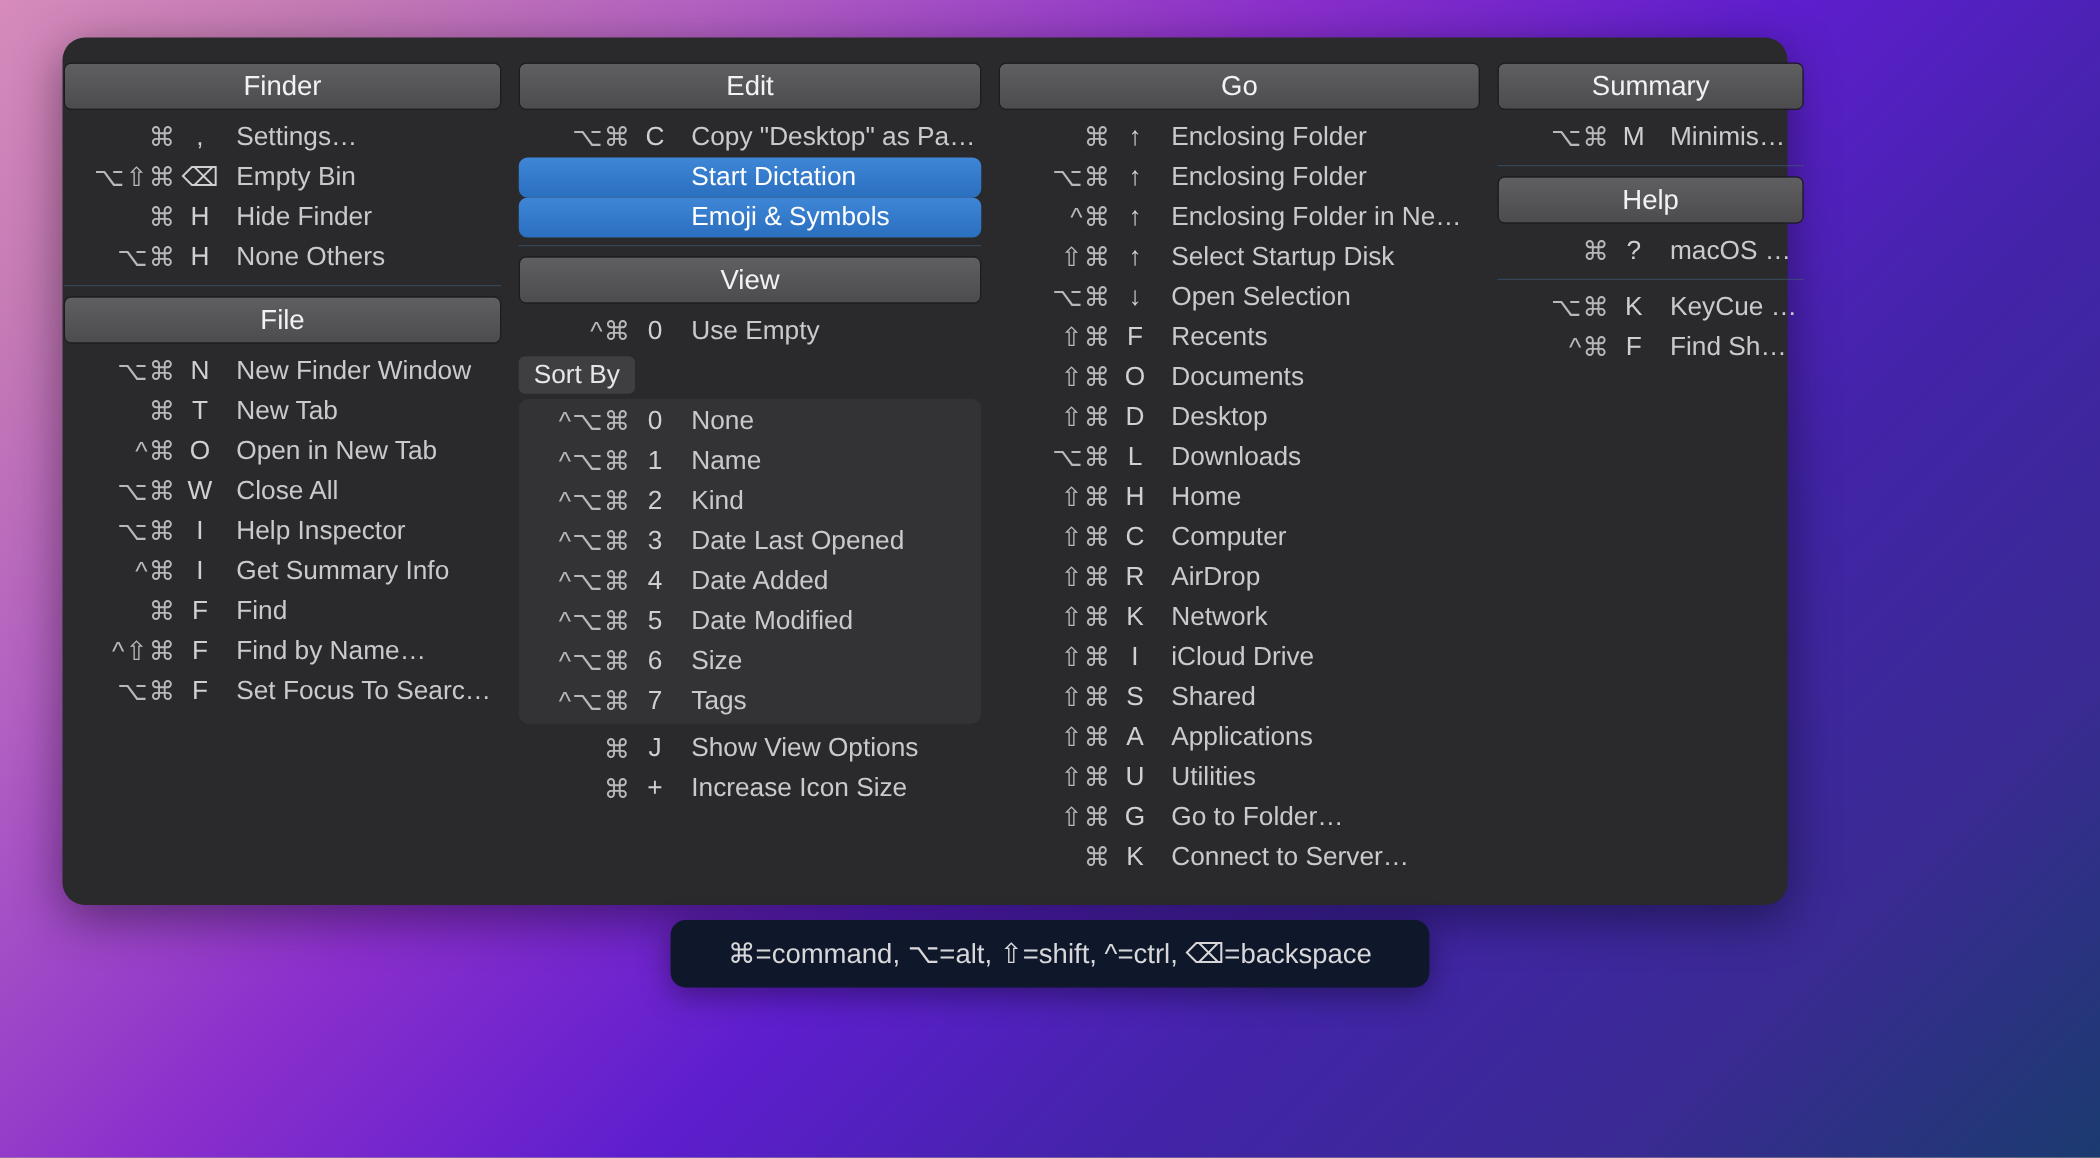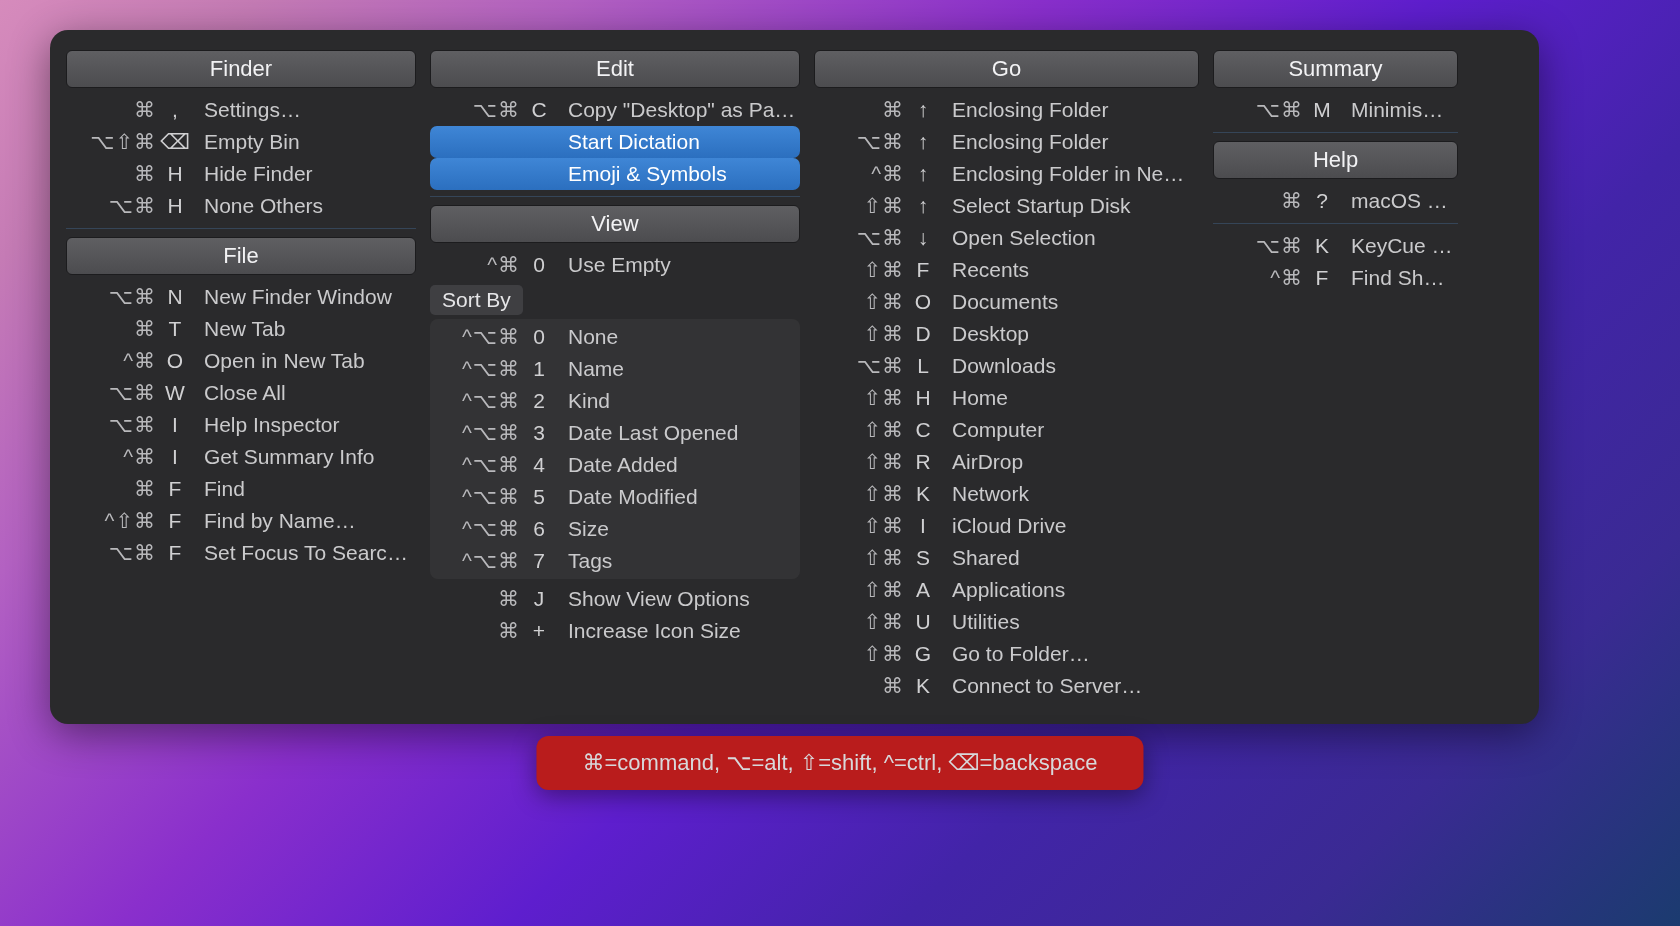--- a/index.html
+++ b/index.html
@@ -7,24 +7,24 @@
   body {
     background:
       linear-gradient(135deg,
         #d68bbc 0%, #c57bb5 10%, #b361c2 22%, #8a2fcc 40%,
         #5e1ece 55%, #4224a8 70%, #3a2a93 85%, #1b3b6f 100%);
     position:relative;
     overflow:hidden;
   }
   .panel {
     position:absolute;
-    left:50px; top:30px; width:1489px;
+    left:50px; top:30px; width:1380px;
     background:#2a2a2c;
     border-radius:18px;
-    padding:18px 16px 22px 16px;
+    padding:18px 16px 22px 1px;
     box-shadow:0 10px 40px rgba(0,0,0,.45);
   }
   .cols {
     display:grid;
     grid-template-columns: 350px 370px 385px 245px;
     gap:14px;
   }
   .col { display:flex; flex-direction:column; gap:0; }
   .sec-head {
     background:linear-gradient(#5f5f62,#4c4c4f);
@@ -91,21 +91,21 @@
   .sub-block {
     background:rgba(120,120,126,.12);
     border-radius:8px;
     margin:4px 0 4px 0;
     padding:2px 0;
   }
   .legend {
     position:absolute;
     left:50%; transform:translateX(-50%);
     top:736px;
-    background:#b91c1c;
+    background:#0f172a;
     border-radius:12px;
     padding:14px 46px;
     color:#d8d8da;
     font-size:22px;
     box-shadow:0 6px 24px rgba(0,0,0,.4);
     white-space:nowrap;
   }
 </style>
 </head>
 <body>

